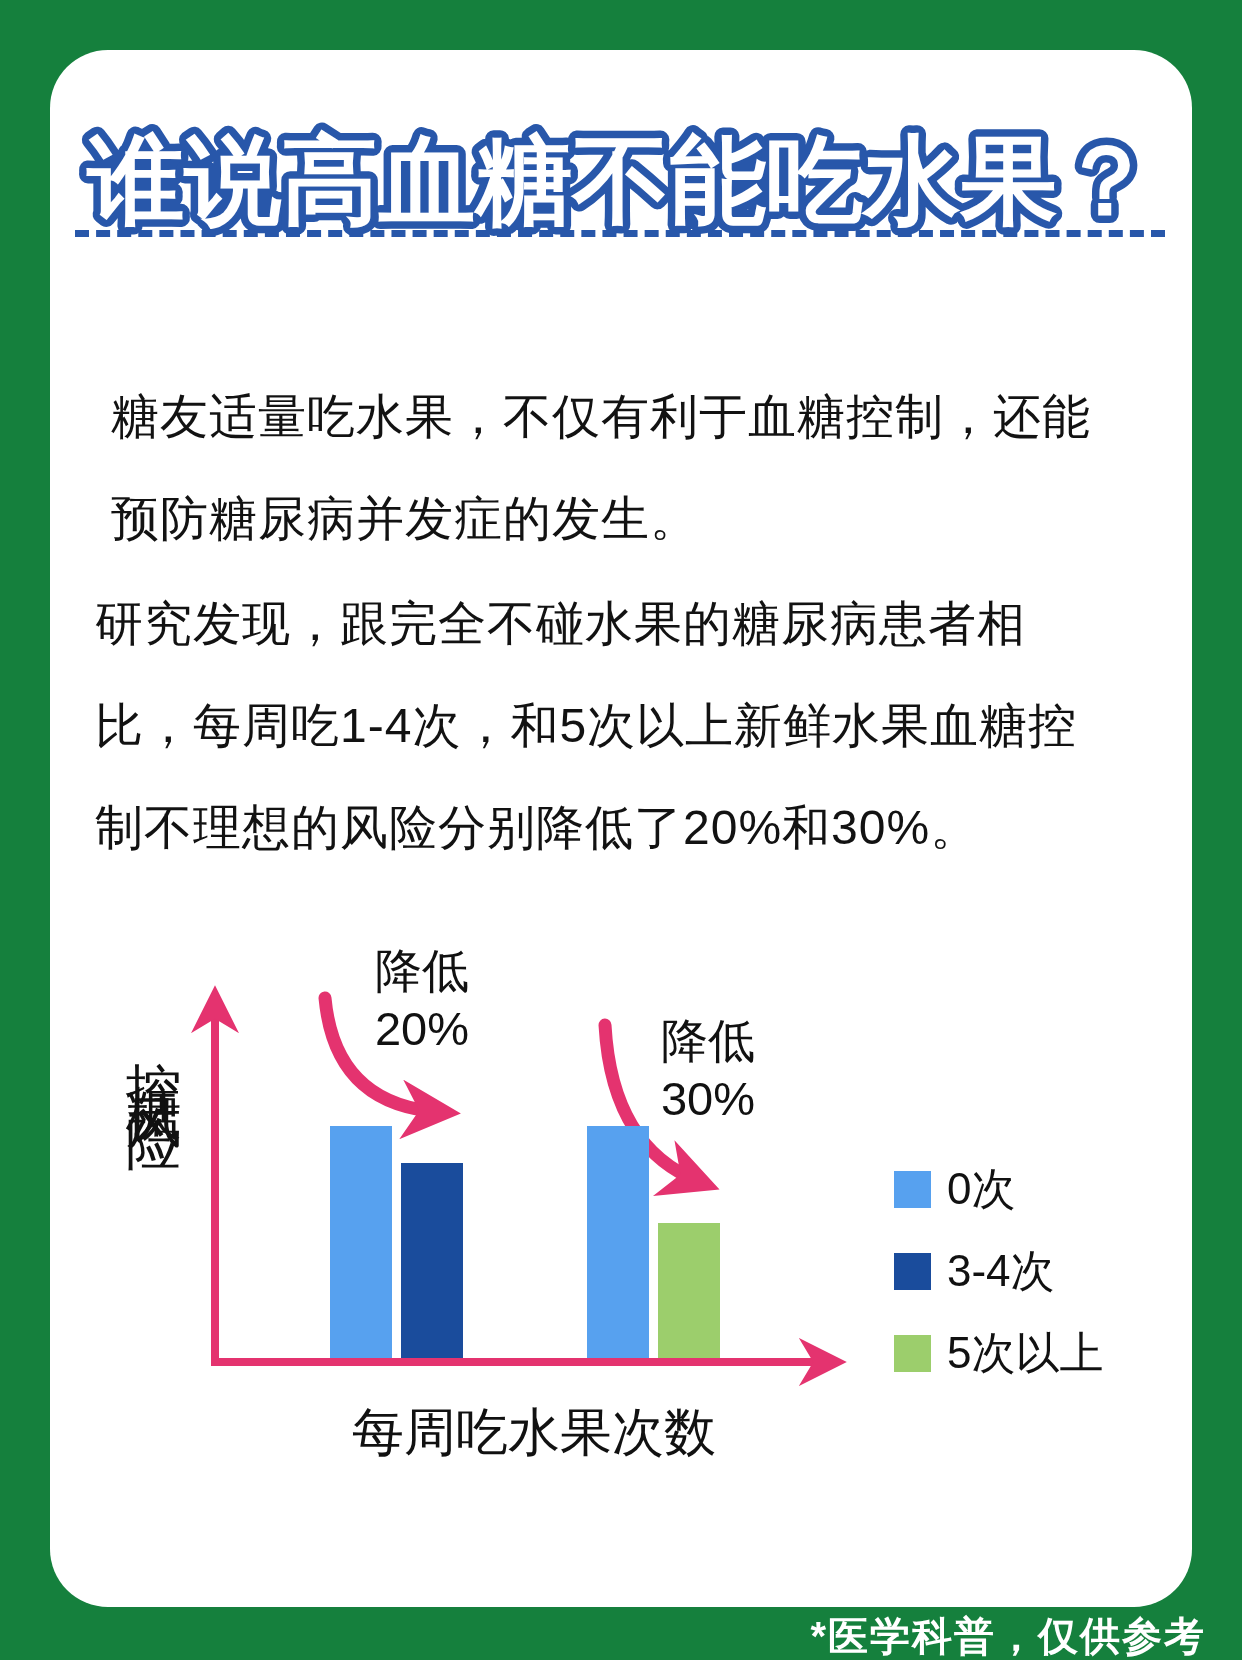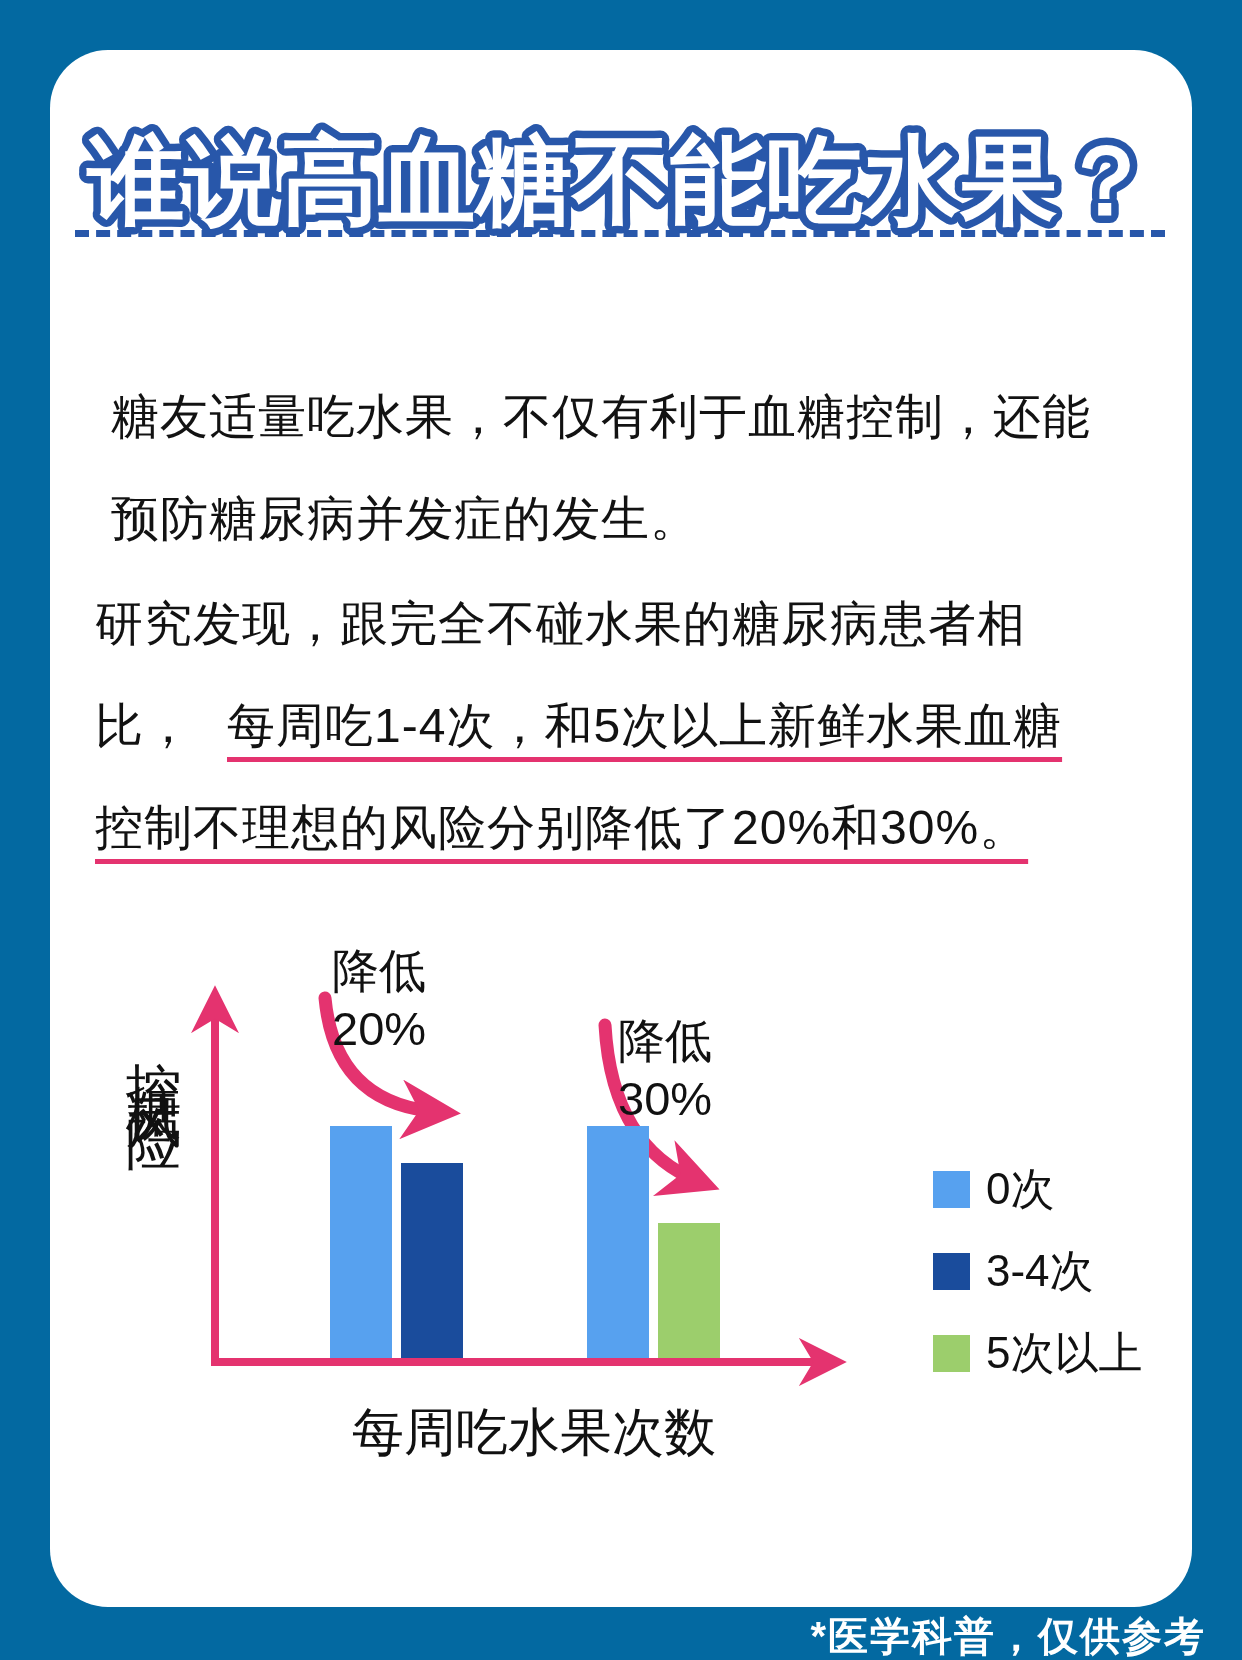--- a/index.html
+++ b/index.html
@@ -1,33 +1,33 @@
 <!DOCTYPE html>
 <html><head>
 <meta charset="utf-8">
 <style>
   html,body{margin:0;padding:0;}
   body{font-family:"Liberation Sans","DejaVu Sans",sans-serif;}
-  .stage{position:relative;width:1242px;height:1660px;background:#0369a1;overflow:hidden;}
+  .stage{position:relative;width:1242px;height:1660px;background:#15803d;overflow:hidden;}
   .card{position:absolute;left:50px;top:50px;width:1142px;height:1557px;background:#ffffff;border-radius:58px;}
   .title-svg{position:absolute;left:60px;top:92px;width:1122px;height:150px;}
   .divider{position:absolute;left:75px;top:230px;width:1090px;height:0;border-top:7px dashed #2857AA;}
   .para{position:absolute;left:95px;width:995px;font-size:48px;line-height:102px;letter-spacing:1px;color:#121212;}
   .para.p1{top:318px;margin-left:16px;}
   .para.p2{top:525px;}
-  .hl{text-decoration:underline;text-decoration-color:#E4336F;text-decoration-thickness:5px;text-underline-offset:15px;margin-left:34px;}
+  .hl{text-decoration-color:#E4336F;text-decoration-thickness:5px;text-underline-offset:15px;}
   .chart{position:absolute;left:100px;top:930px;width:830px;height:545px;}
   .chart svg.axes{position:absolute;left:0;top:0;width:830px;height:545px;}
   .bar{position:absolute;}
   .ylabel{position:absolute;left:16px;top:88px;writing-mode:vertical-rl;text-orientation:upright;font-size:56px;letter-spacing:18px;color:#111;}
   .xlabel{position:absolute;left:154px;top:468px;width:560px;text-align:center;font-size:52px;color:#111;}
-  .ann{position:absolute;width:180px;text-align:left;font-size:47px;line-height:58px;color:#111;}
+  .ann{position:absolute;width:180px;text-align:center;font-size:47px;line-height:58px;color:#111;}
   .ann1{left:232px;top:12px;}
   .ann2{left:518px;top:82px;}
-  .legend{position:absolute;left:933px;top:1160px;}
+  .legend{position:absolute;left:894px;top:1160px;}
   .legend-row{display:flex;align-items:center;margin-bottom:23px;}
   .legend-swatch{width:37px;height:37px;margin-right:16px;flex:0 0 auto;}
   .legend-label{font-size:44px;color:#111;white-space:nowrap;}
   .footer{position:absolute;right:36px;top:1609px;font-size:40px;font-weight:bold;color:#ffffff;letter-spacing:2px;}
 </style>
 </head>
 <body>
 
 <div class="stage">
   <div class="card"></div>

